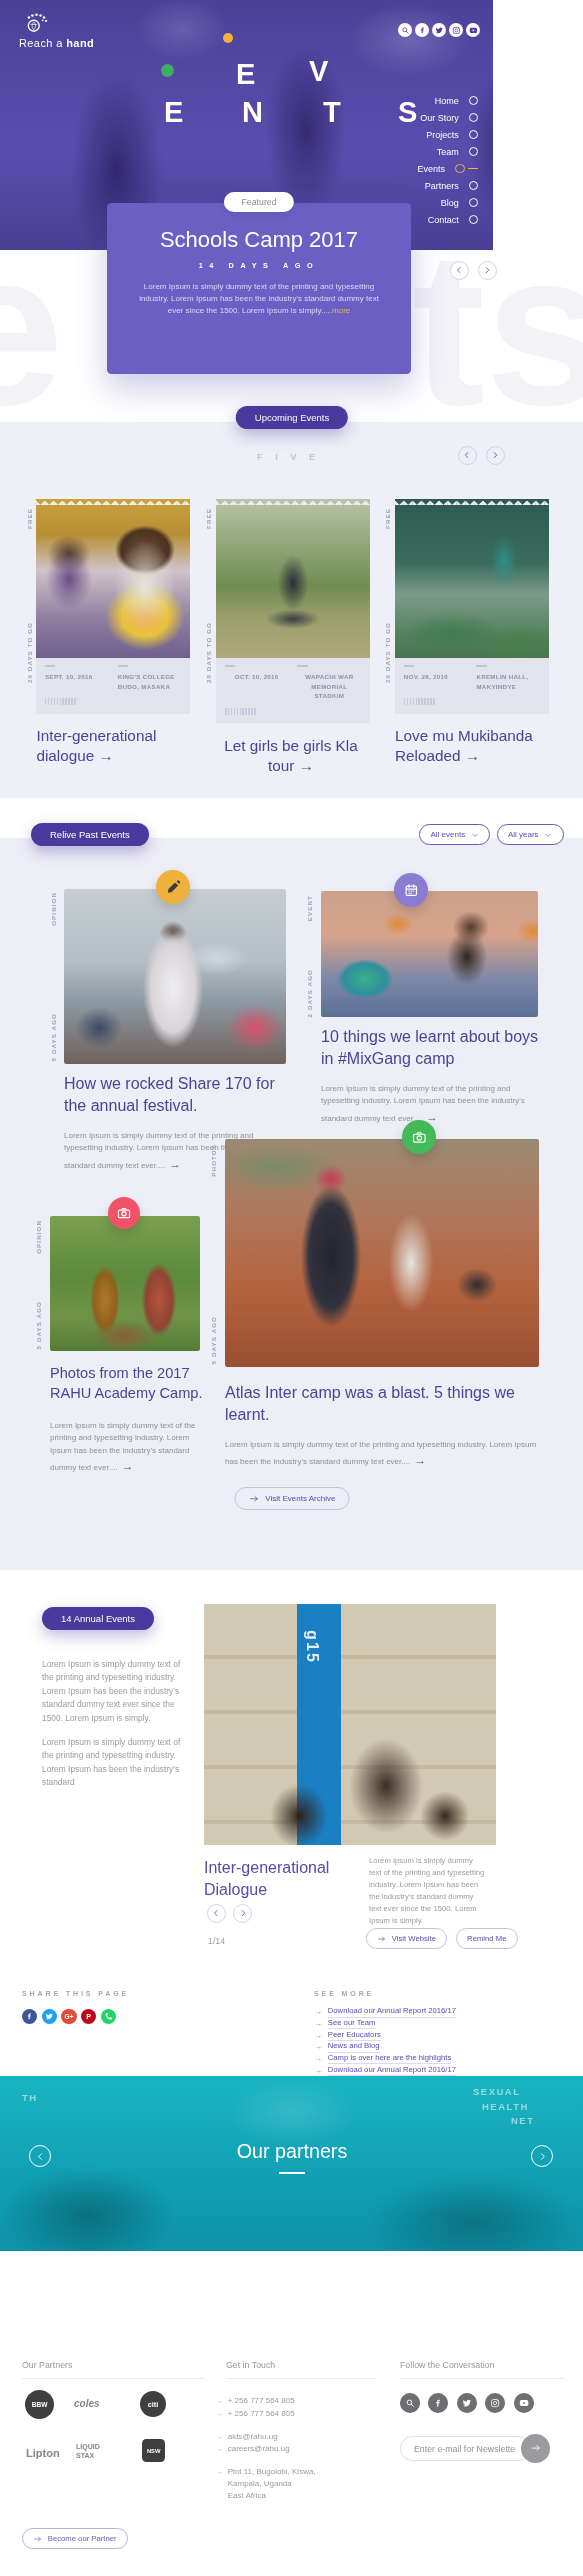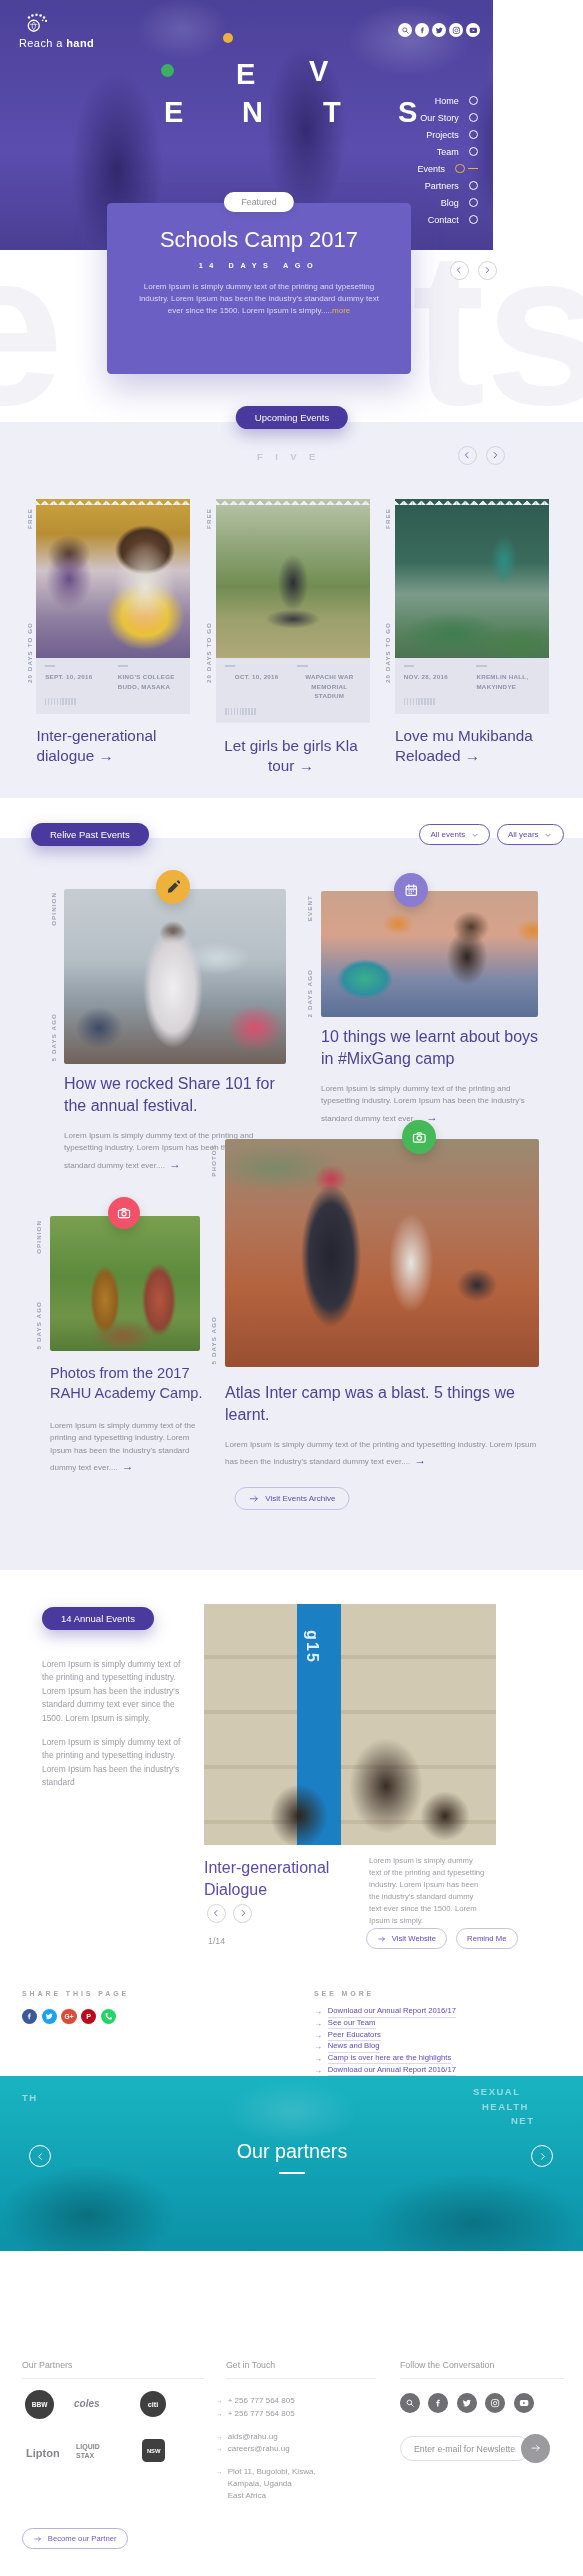--- a/index.html
+++ b/index.html
@@ -507,21 +507,21 @@
     </div>
 
     <span class="rail" style="left:50px; top:54px">OPINION</span>
     <span class="rail" style="left:50px; top:175px">5 DAYS AGO</span>
     <div class="p-img pimgA"></div>
     <div class="badge" style="left:156px; top:32px; width:34px; height:34px; background:#eeb23c; color:#3c3c3c">
         <svg class="ic" width="14.6" height="14.6" viewBox="0 0 20 20">
           <use href="#i-pen"></use>
         </svg>
       </div>
-    <div class="p-title" style="left:64px; top:235px; width:228px">How we rocked Share 101 for the annual festival.</div>
+    <div class="p-title" style="left:64px; top:235px; width:228px">How we rocked Share 170 for the annual festival.</div>
     <div class="p-lorem" style="left:64px; top:292px; width:219px"><span>Lorem Ipsum is simply dummy text of the printing and typesetting industry. Lorem Ipsum has been the industry's standard dummy text ever....</span><span class="arr">→</span></div>
 
     <span class="rail" style="left:306px; top:57px">EVENT</span>
     <span class="rail" style="left:306px; top:131px">2 DAYS AGO</span>
     <div class="p-img pimgB"></div>
     <div class="badge" style="left:394px; top:35px; width:34px; height:34px; background:#8a7dd1">
         <svg class="ic" width="14.6" height="14.6" viewBox="0 0 20 20">
           <use href="#i-cal"></use>
         </svg>
       </div>

